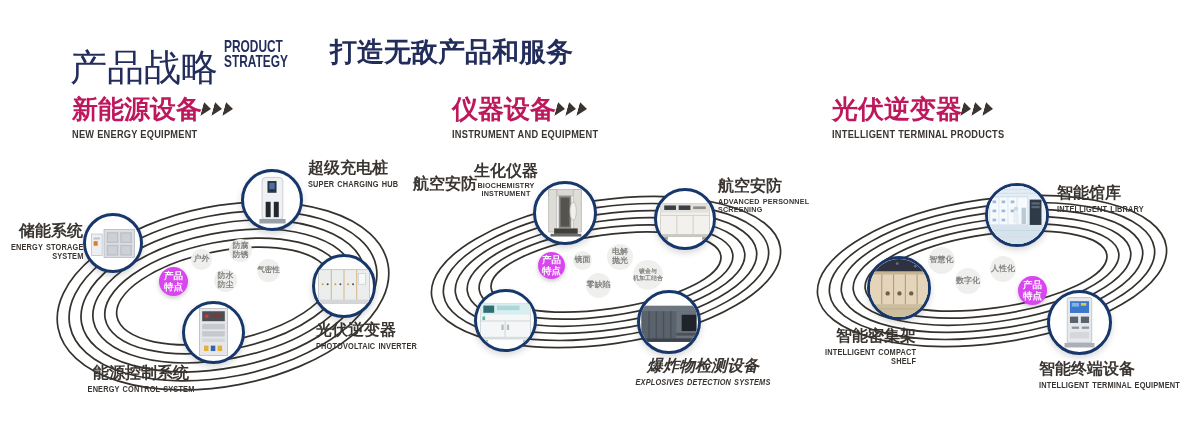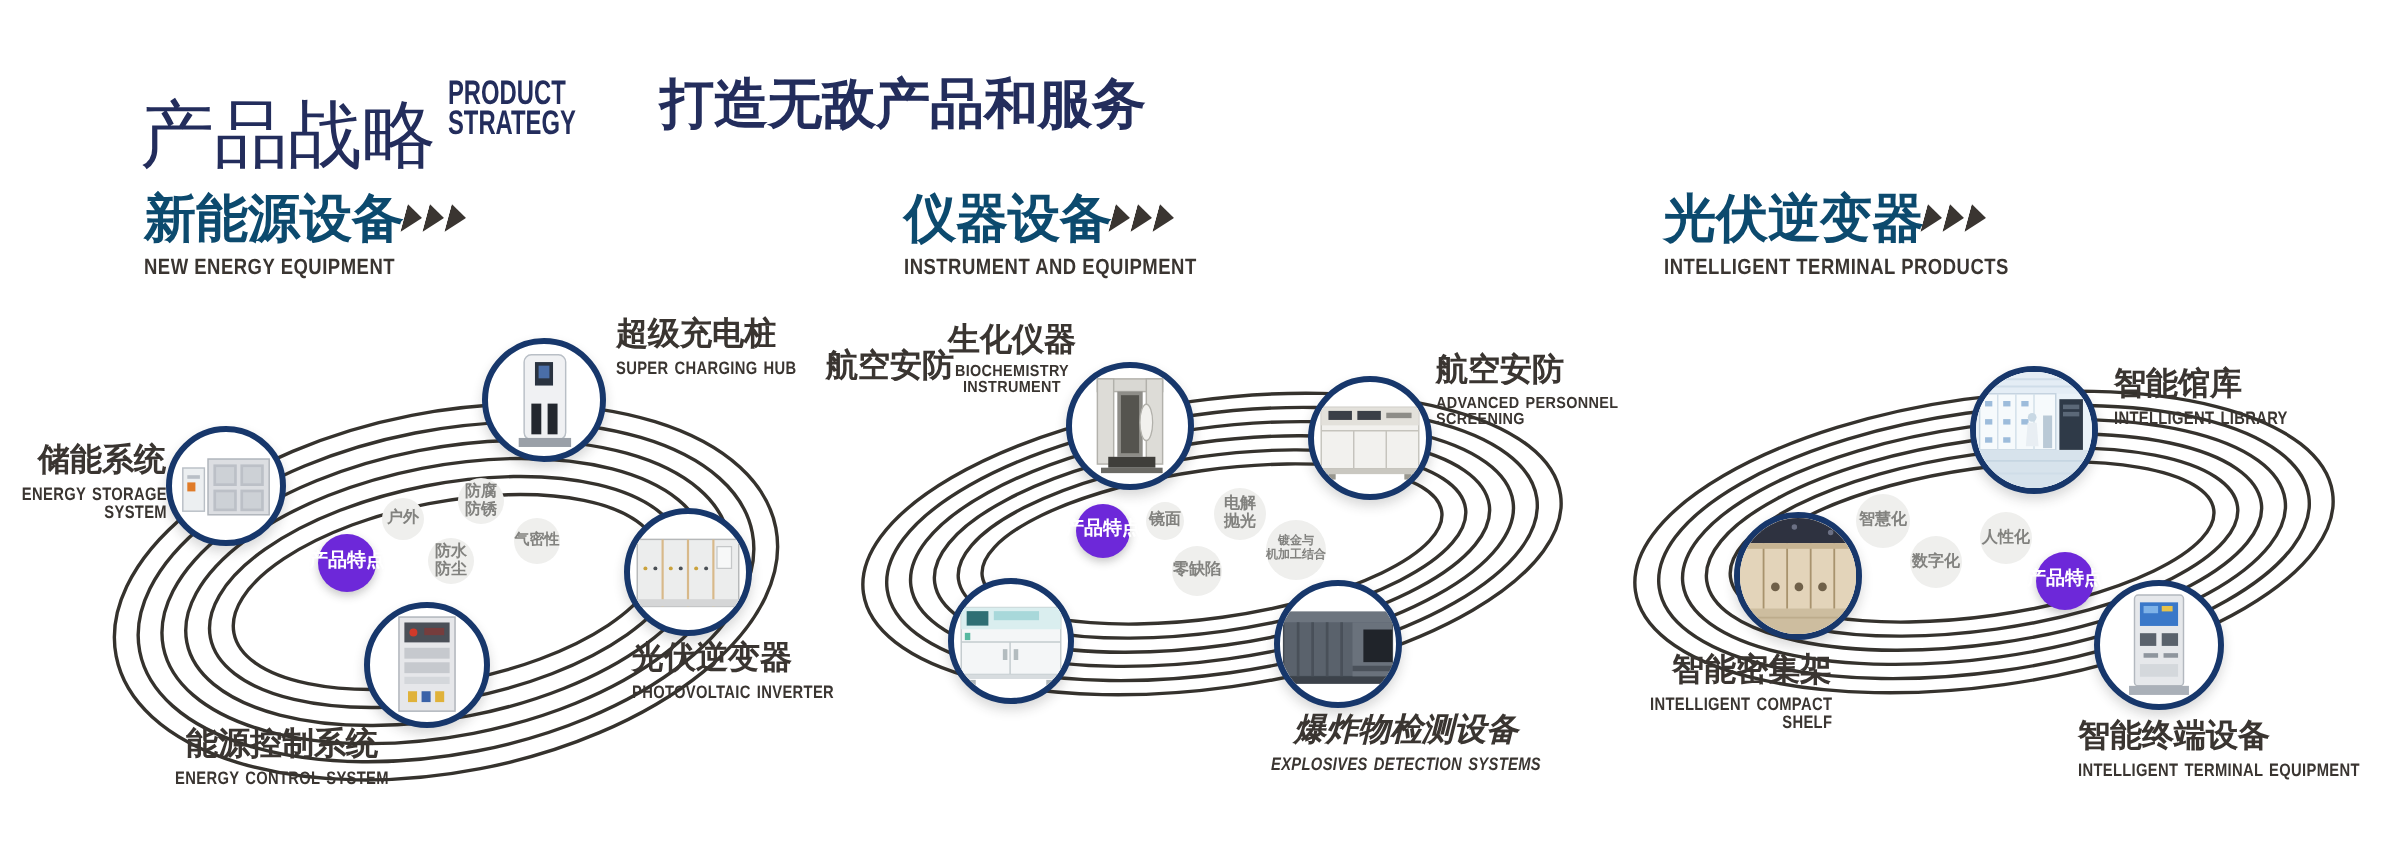--- a/index.html
+++ b/index.html
@@ -1,30 +1,30 @@
 <!DOCTYPE html>
 <html><head>
 <meta charset="utf-8">
 <style>
 html,body{margin:0;padding:0;background:#fff;}
 #canvas{position:relative;width:1200px;height:422px;background:#fff;overflow:hidden;font-family:'Liberation Sans','DejaVu Sans',sans-serif;}
 .abs{position:absolute;}
 #title-cn{left:70px;top:27px;font-size:37px;font-weight:normal;color:#232d5c;line-height:1;margin-top:22px;}
 #title-en{left:224px;top:39px;font-size:17px;font-weight:bold;color:#232d5c;line-height:15px;transform:scaleX(.7);transform-origin:left top;}
 #slogan{left:330px;top:39px;font-size:27px;font-weight:bold;color:#232d5c;line-height:1;}
-.sec-cn{font-size:26px;font-weight:bold;color:#0c4a6e;line-height:1;display:flex;align-items:center;white-space:nowrap;}
+.sec-cn{font-size:26px;font-weight:bold;color:#be185d;line-height:1;display:flex;align-items:center;white-space:nowrap;}
 .arrows{display:inline-flex;gap:2px;transform:skewX(-15deg);}
 .arrow{width:9px;height:14px;background:#3a3531;clip-path:polygon(0 0,100% 50%,0 100%);}
 .sec-en{font-size:11px;font-weight:bold;color:#3a3531;letter-spacing:.3px;white-space:nowrap;transform:scaleX(.84);transform-origin:left top;}
 .rings ellipse{fill:none;stroke:#35322d;stroke-width:1.7;}
 .pcircle{border-radius:50%;background:#fff;border:3px solid #17376b;box-sizing:border-box;overflow:hidden;box-shadow:0 3px 6px rgba(40,40,40,.18);}
 .pcircle svg{display:block;width:100%;height:100%;}
 .bubble{border-radius:50%;background:#efefed;color:#82827f;display:flex;flex-direction:column;align-items:center;justify-content:center;text-align:center;line-height:1.12;font-weight:bold;}
 .bubble span{white-space:nowrap;display:block;}
-.badge{border-radius:50%;background:#6d28d9;color:#fff;display:flex;flex-direction:row;align-items:center;justify-content:center;text-align:center;line-height:1.1;font-weight:bold;font-size:9.5px;box-shadow:0 2px 4px rgba(40,40,40,.25);}
+.badge{border-radius:50%;background:#d946ef;color:#fff;display:flex;flex-direction:column;align-items:center;justify-content:center;text-align:center;line-height:1.1;font-weight:bold;font-size:9.5px;box-shadow:0 2px 4px rgba(40,40,40,.25);}
 .badge span{white-space:nowrap;display:block;}
 .plabel-cn{font-size:16px;font-weight:bold;color:#3a3531;line-height:1.05;white-space:nowrap;}
 .plabel-en{font-size:9px;font-weight:bold;color:#3a3531;line-height:9.5px;white-space:nowrap;letter-spacing:.2px;word-spacing:1px;}
 .plabel-en span{display:block;}
 </style>
 </head>
 <body>
 
 <div id="canvas">
 

